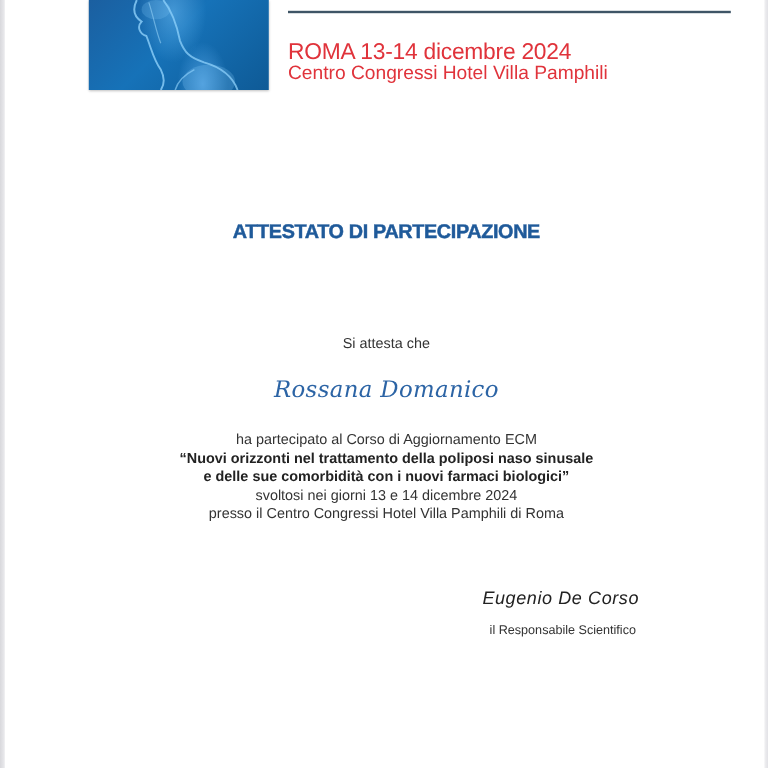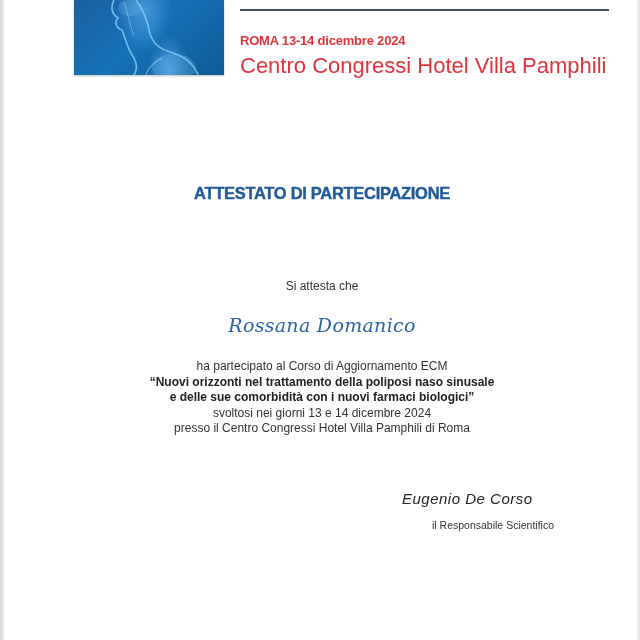--- a/index.html
+++ b/index.html
@@ -42,30 +42,30 @@
     }
     .divider {
       position: absolute;
       left: 240px; top: 9px;
       width: 369px; height: 2px;
       background: #3f5566;
     }
     .event-date {
       position: absolute;
       left: 240px; top: 33px;
-      font-size: 13px;
-      font-weight: bold;
+      font-size: 19px;
+      font-weight: normal;
       color: #e0333b;
       letter-spacing: -0.2px;
       white-space: nowrap;
     }
     .event-venue {
       position: absolute;
       left: 240px; top: 53px;
-      font-size: 22px;
+      font-size: 16px;
       color: #e0333b;
       white-space: nowrap;
     }
     .cert-title {
       position: absolute;
       left: 0; width: 644px; top: 184px;
       text-align: center;
       font-size: 16.5px;
       font-weight: bold;
       color: #1f5a9a;
@@ -110,21 +110,20 @@
       color: #222222;
       letter-spacing: 0.5px;
       white-space: nowrap;
     }
     .signature-role {
       position: absolute;
       left: 408px; top: 519px;
       font-size: 10.5px;
       color: #333333;
       white-space: nowrap;
-      margin-left: 24px;
     }
   </style>
 </head>
 <body>
 
 <div class="page-edge-left"></div>
 <div class="page-edge-right"></div>
 
 <div class="hero-image">
   <svg width="150" height="75" viewBox="0 0 150 75">

